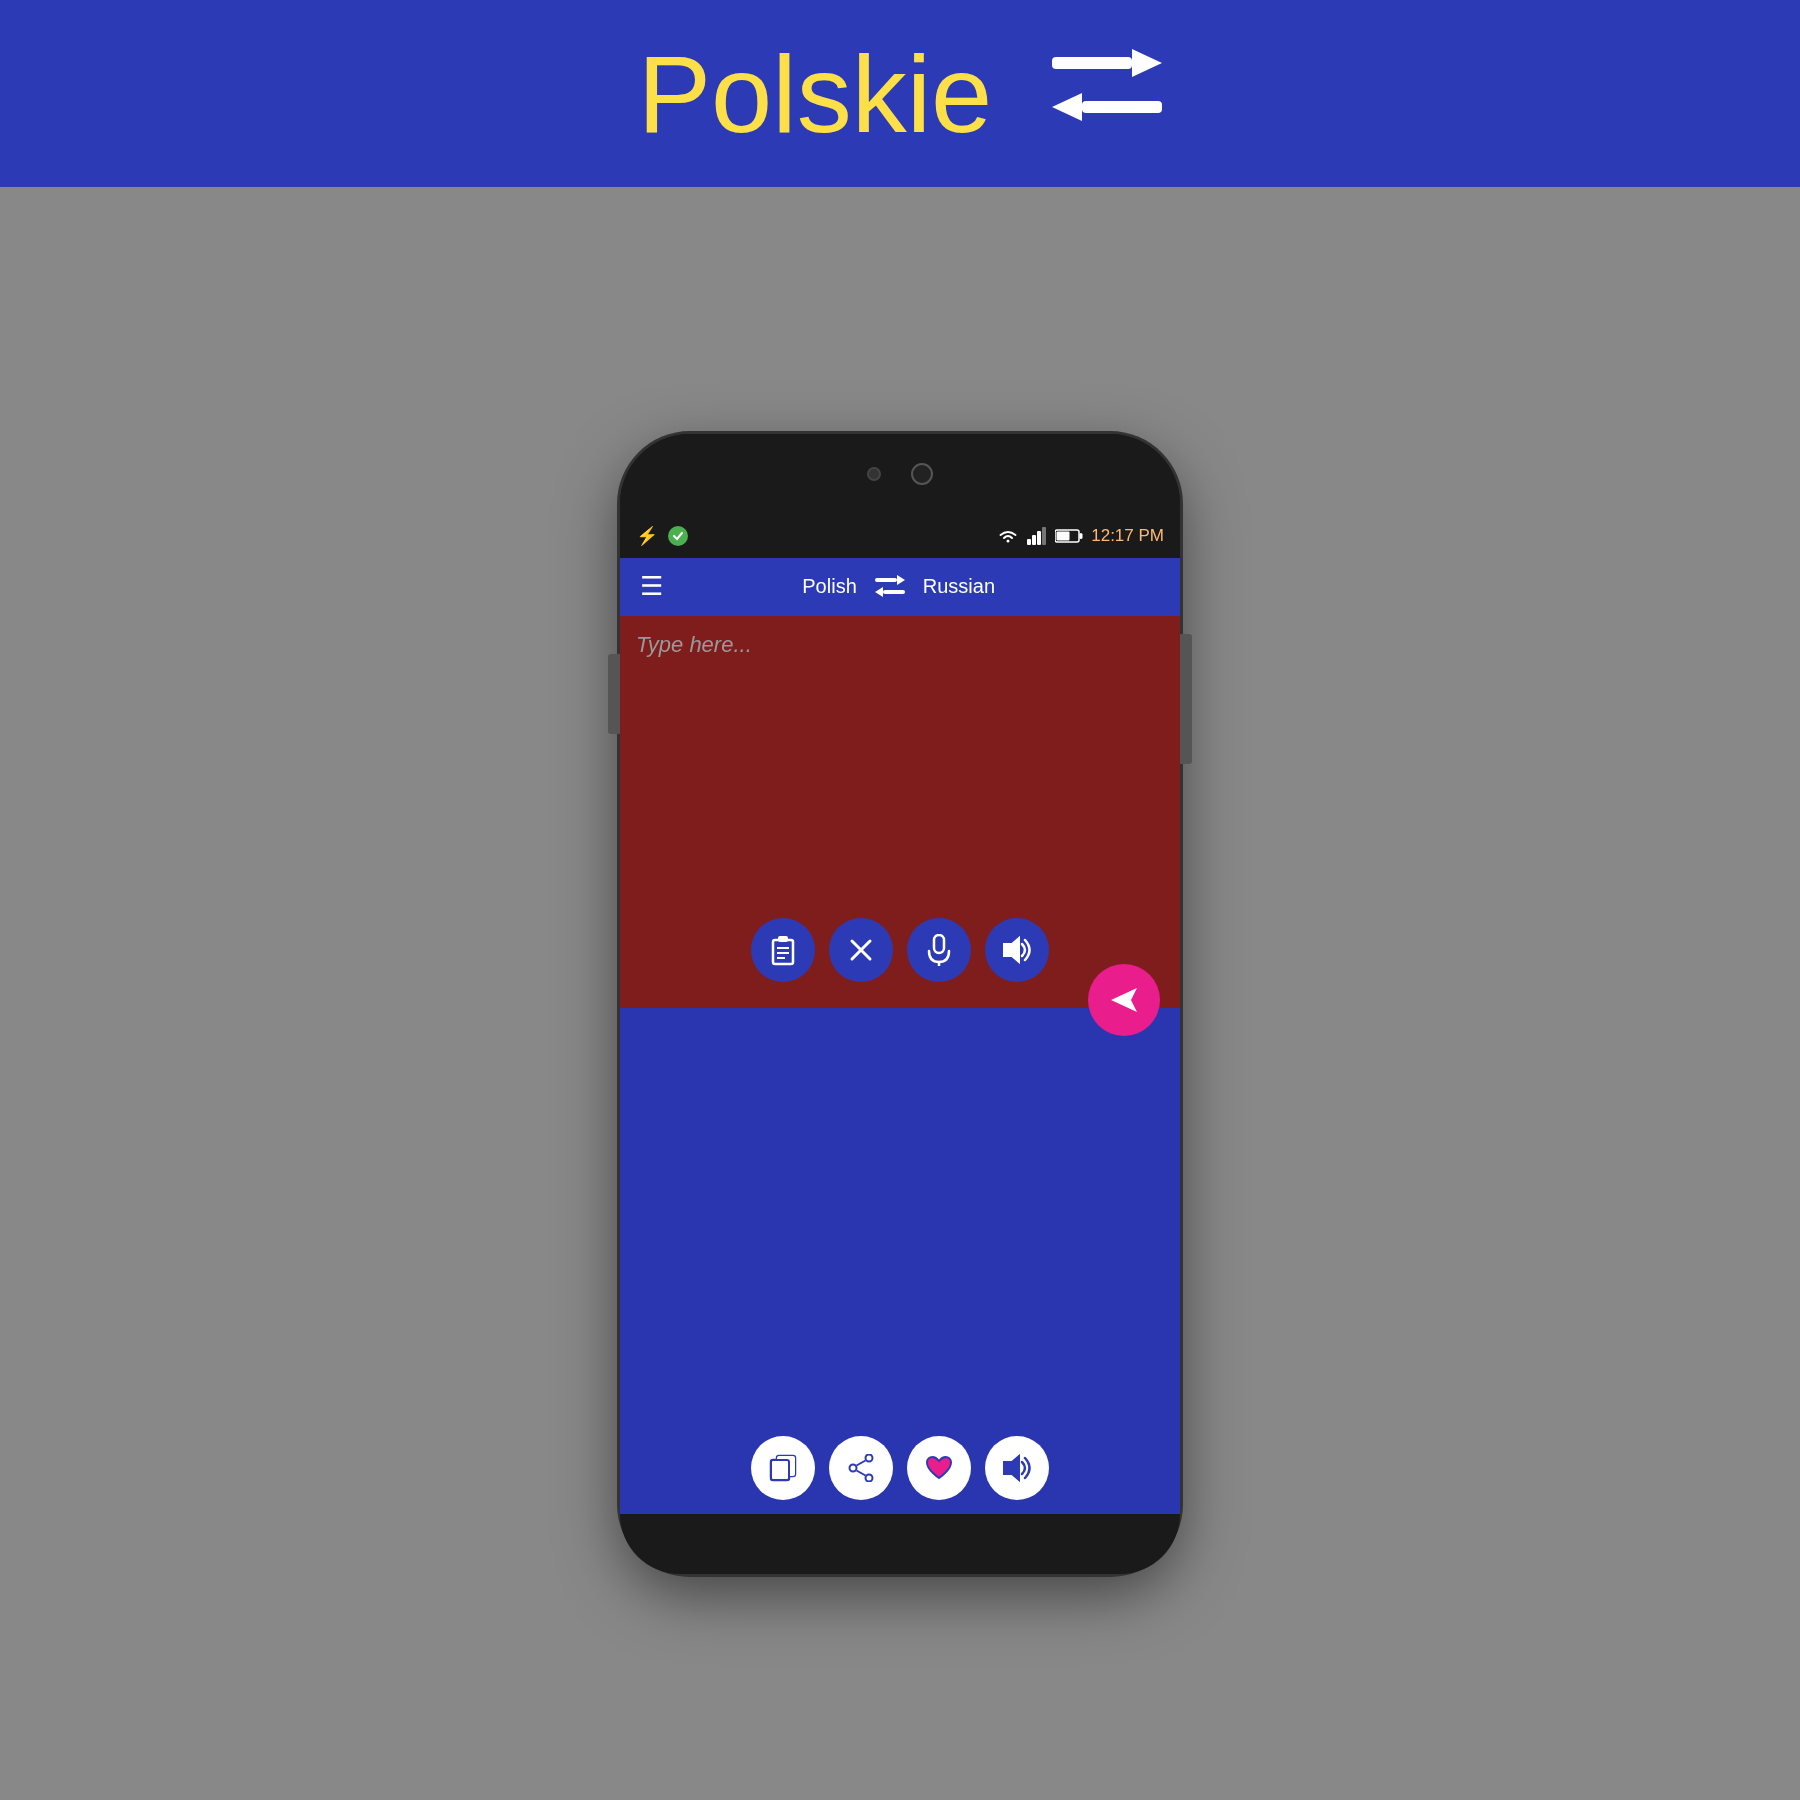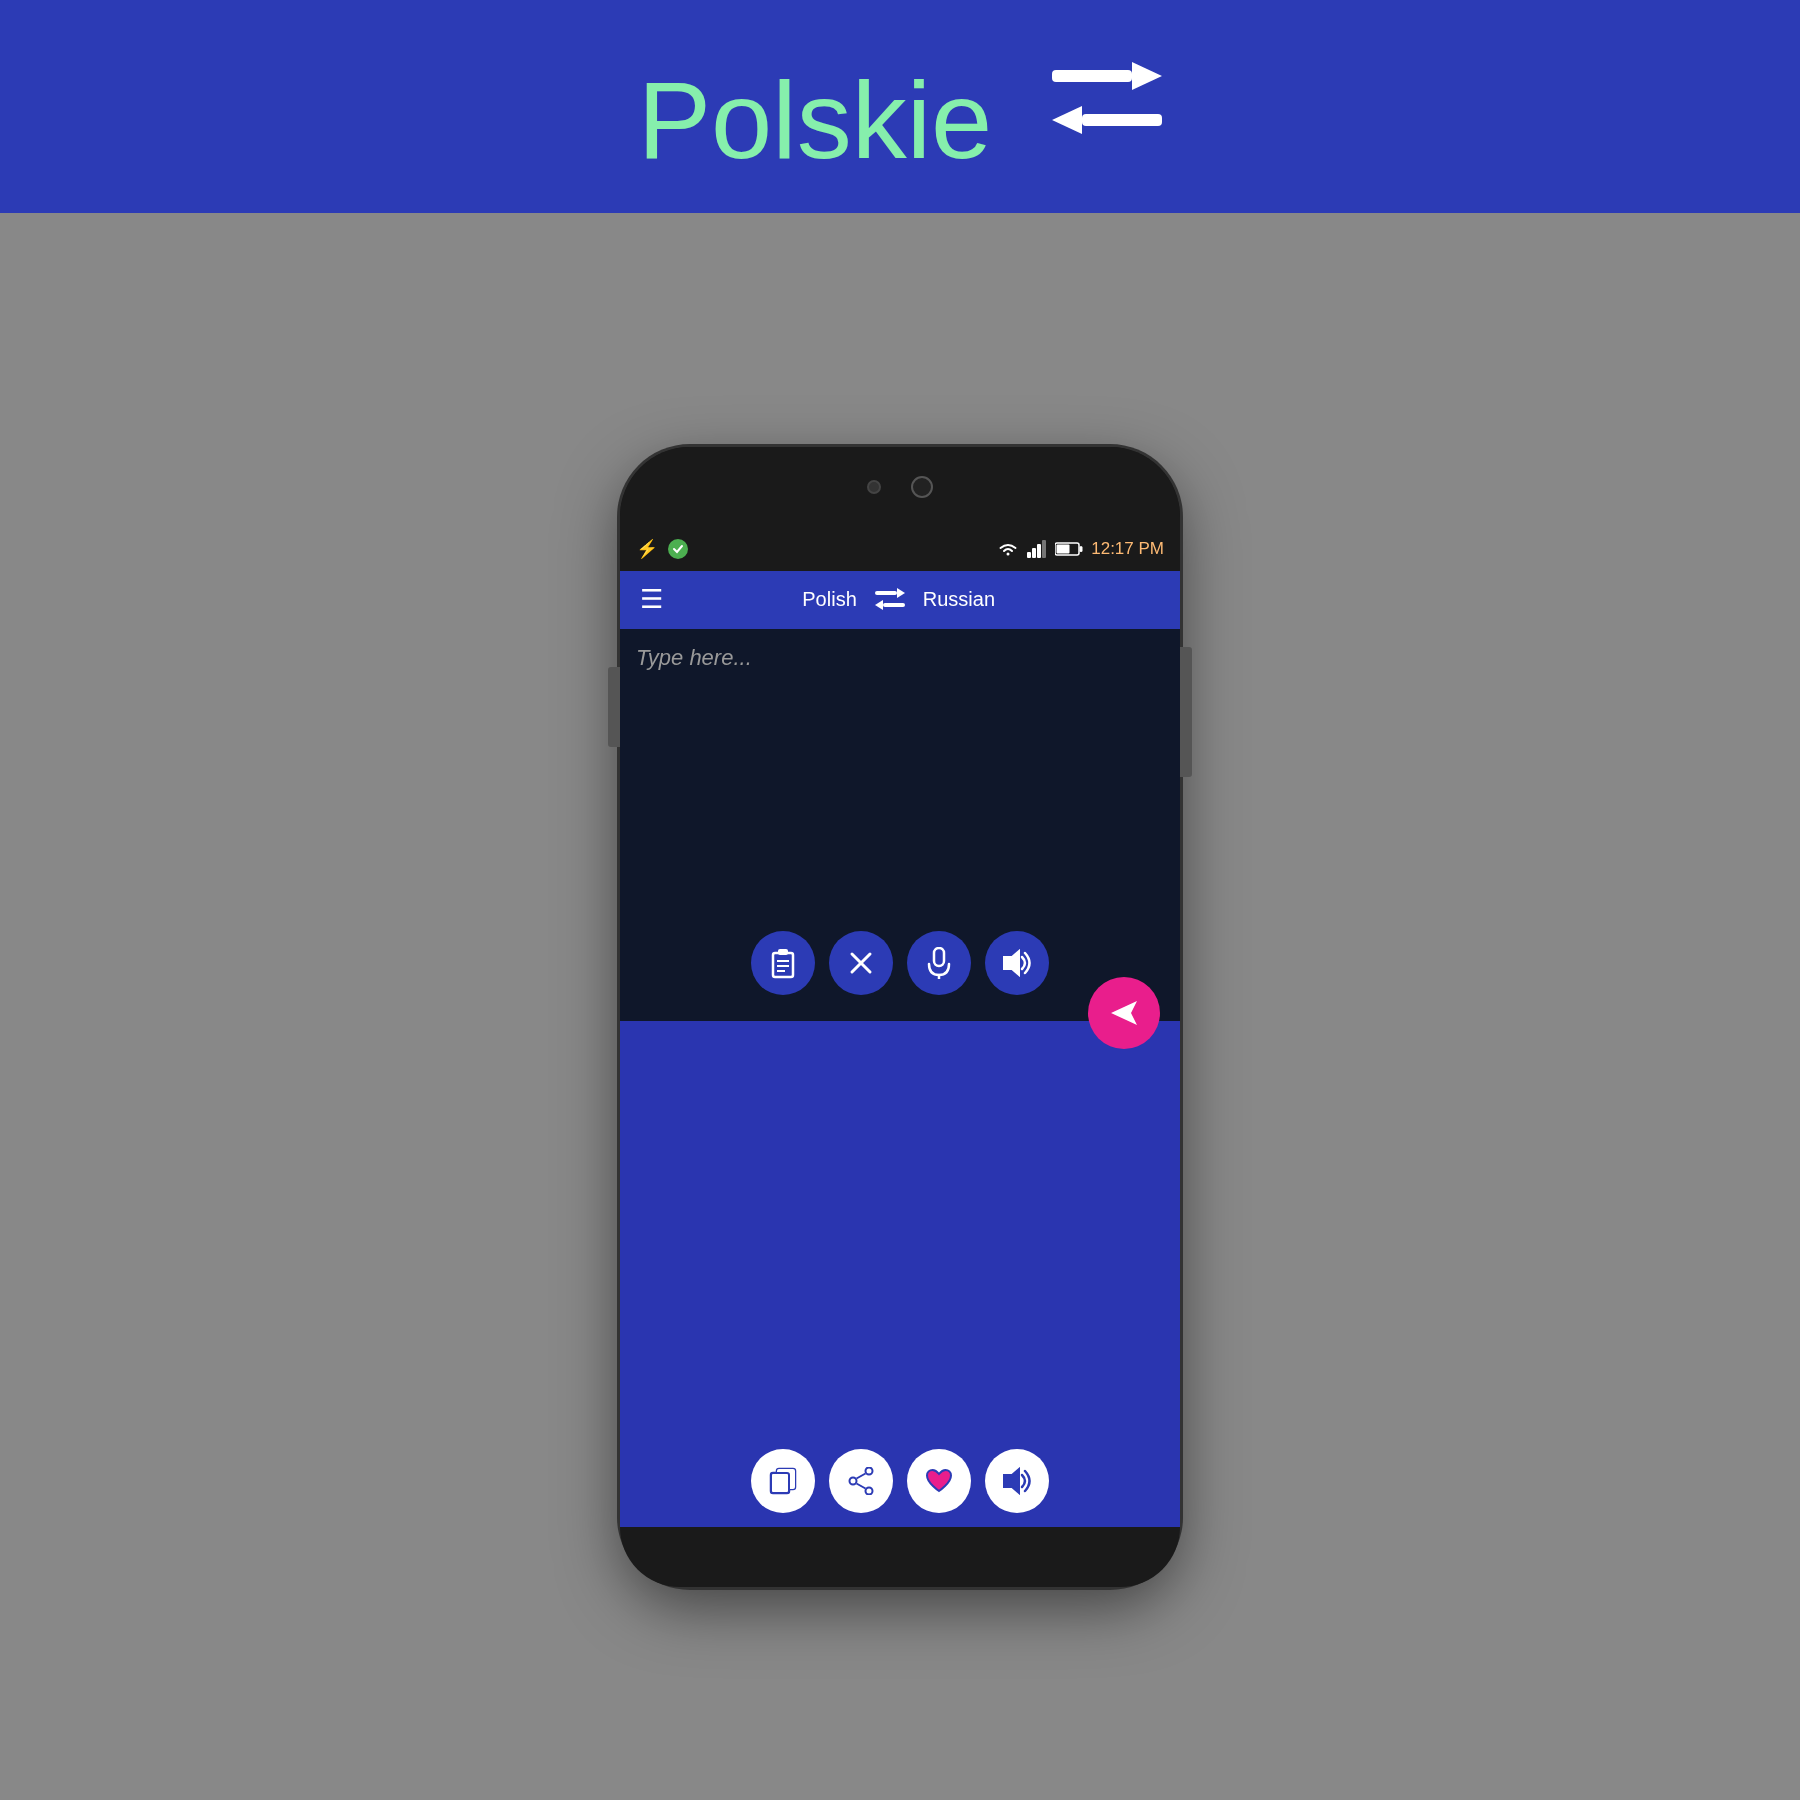--- a/index.html
+++ b/index.html
@@ -21,24 +21,23 @@
       background-color: #2c3bb5;
       display: flex;
       align-items: center;
       justify-content: center;
       padding: 30px 80px;
       gap: 60px;
       flex-shrink: 0;
     }
 
     .banner-lang {
-      color: #86efac;
+      color: #fde047;
       font-size: 110px;
       font-weight: 300;
-      margin-top: 26px;
     }
 
     .banner-swap-icon {
       color: white;
       font-size: 100px;
       line-height: 1;
     }
 
     
     .phone-wrap {
@@ -186,21 +185,21 @@
       justify-content: flex-end;
     }
 
     .toolbar-lang-text {
       font-size: 20px;
       color: white;
     }
 
     
     .input-area {
-      background: #0f172a;
+      background: #7f1d1d;
       flex: 1;
       display: flex;
       flex-direction: column;
       padding: 16px;
       position: relative;
     }
 
     .type-placeholder {
       color: #999;
       font-size: 22px;

